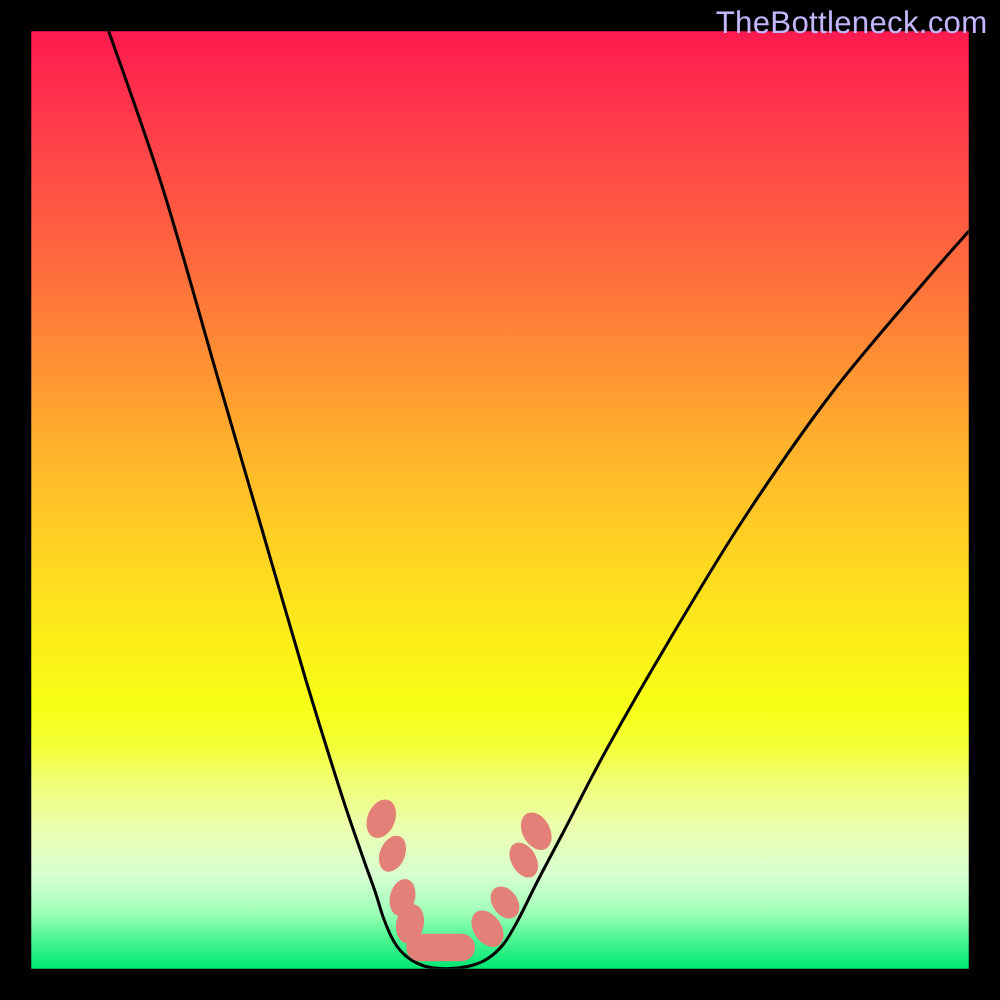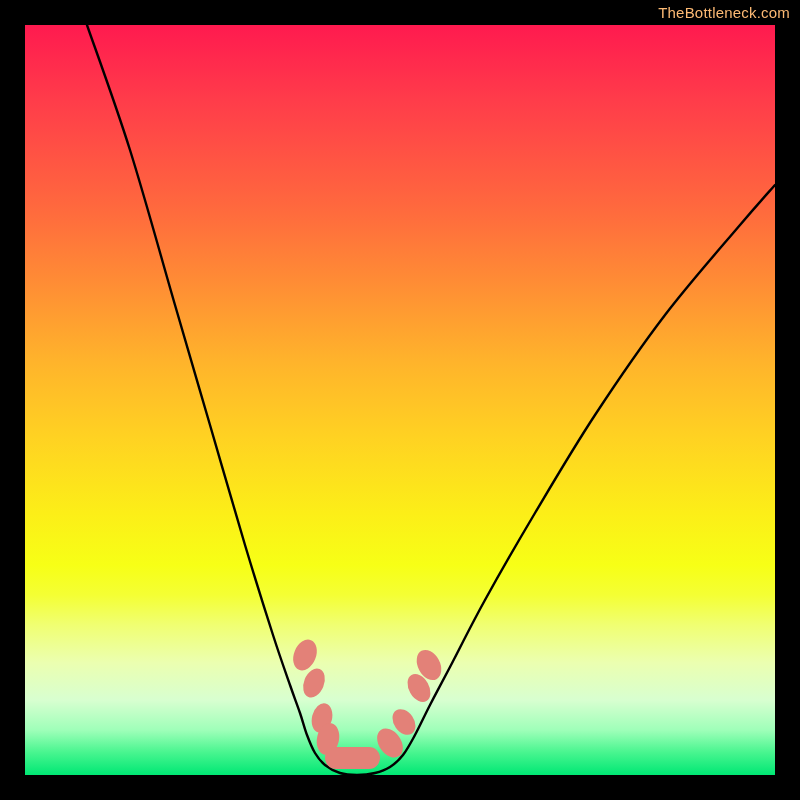--- a/index.html
+++ b/index.html
@@ -38,22 +38,22 @@
       #9fffb9 94%,
       #48f58f 97%,
       #00e774 100%
     );
   }
   .watermark {
     position: absolute;
     top: 4px;
     right: 10px;
     font-family: Arial, Helvetica, sans-serif;
-    font-size: 15px;
-    color: #fdba74;
+    font-size: 25px;
+    color: #c4b5fd;
     letter-spacing: 0.2px;
     font-weight: 500;
   }
   svg {
     position: absolute;
     left: 0; top: 0;
   }
 </style>
 </head>
 <body>

